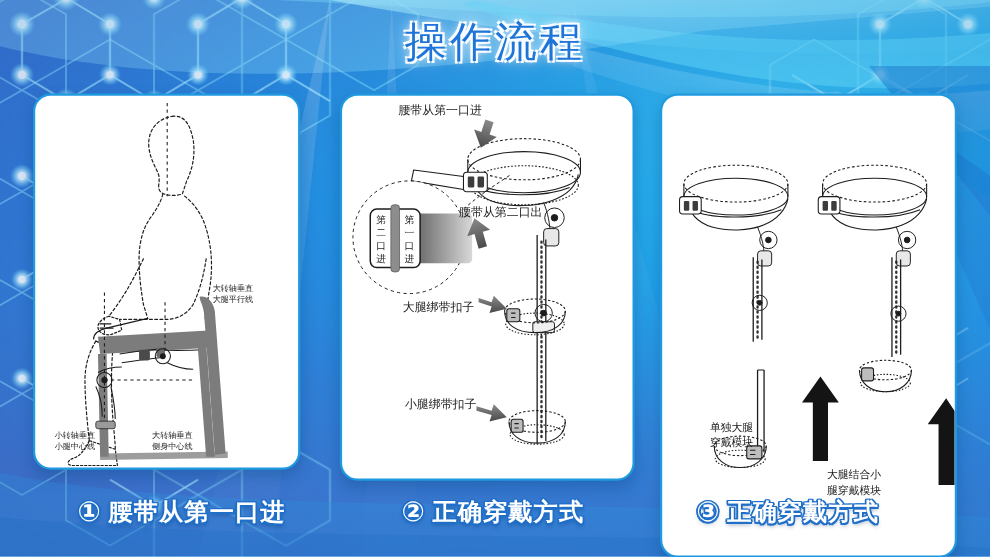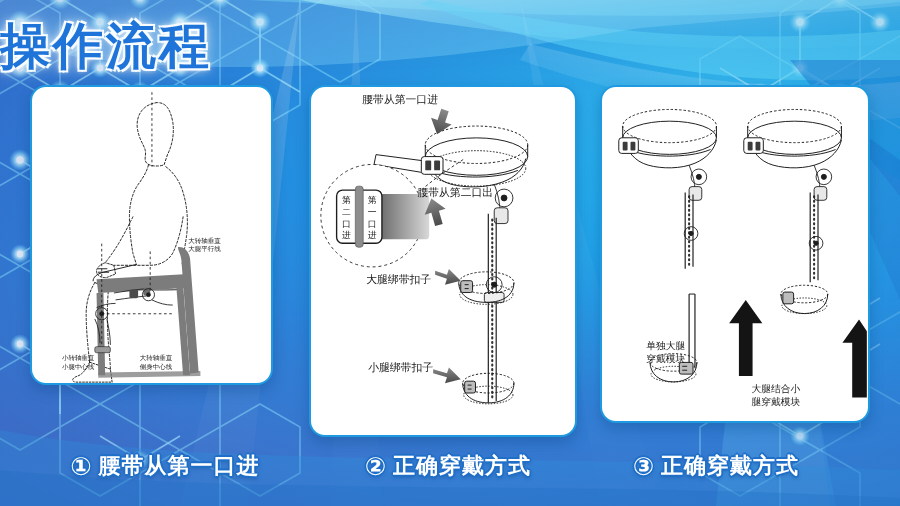--- a/index.html
+++ b/index.html
@@ -40,23 +40,23 @@
   .bg-vignette {
     background:
       radial-gradient(110% 95% at 50% 55%, rgba(255,255,255,0.0) 40%, rgba(20,70,150,0.22) 100%);
   }
 
   
   .title {
     position: absolute;
     left: 0; right: 0;
     top: 13px;
-    text-align: left;
-    font-size: 50px;
-    font-weight: bold;
+    text-align: center;
+    font-size: 38px;
+    font-weight: normal;
     letter-spacing: 3px;
     color: #1e74d8;
     text-shadow:
        0 0 5px #ffffff,
        0 0 10px #ffffff,
        0 0 18px #cdeeff,
        2px 2px 0 #ffffff,
       -2px 2px 0 #ffffff,
        2px -2px 0 #ffffff,
       -2px -2px 0 #ffffff,
@@ -76,23 +76,23 @@
   }
 
   .panel {
     position: relative;
     background: #ffffff;
     border: 2px solid #1f9ae0;
     border-radius: 16px;
     box-shadow: 0 6px 14px rgba(8,60,120,0.30);
     overflow: hidden;
   }
-  .panel-1 { width: 243px; height: 300px; }
+  .panel-1 { width: 243px; height: 342px; }
   .panel-2 { width: 268px; height: 352px; margin-left: 12px; }
-  .panel-3 { width: 270px; height: 338px; }
+  .panel-3 { width: 270px; height: 422px; }
 
   .panel svg { display: block; width: 100%; height: 100%; }
 
   
   .captions {
     position: absolute;
     left: 0; right: 0;
     top: 446px;
     height: 40px;
     display: flex;

